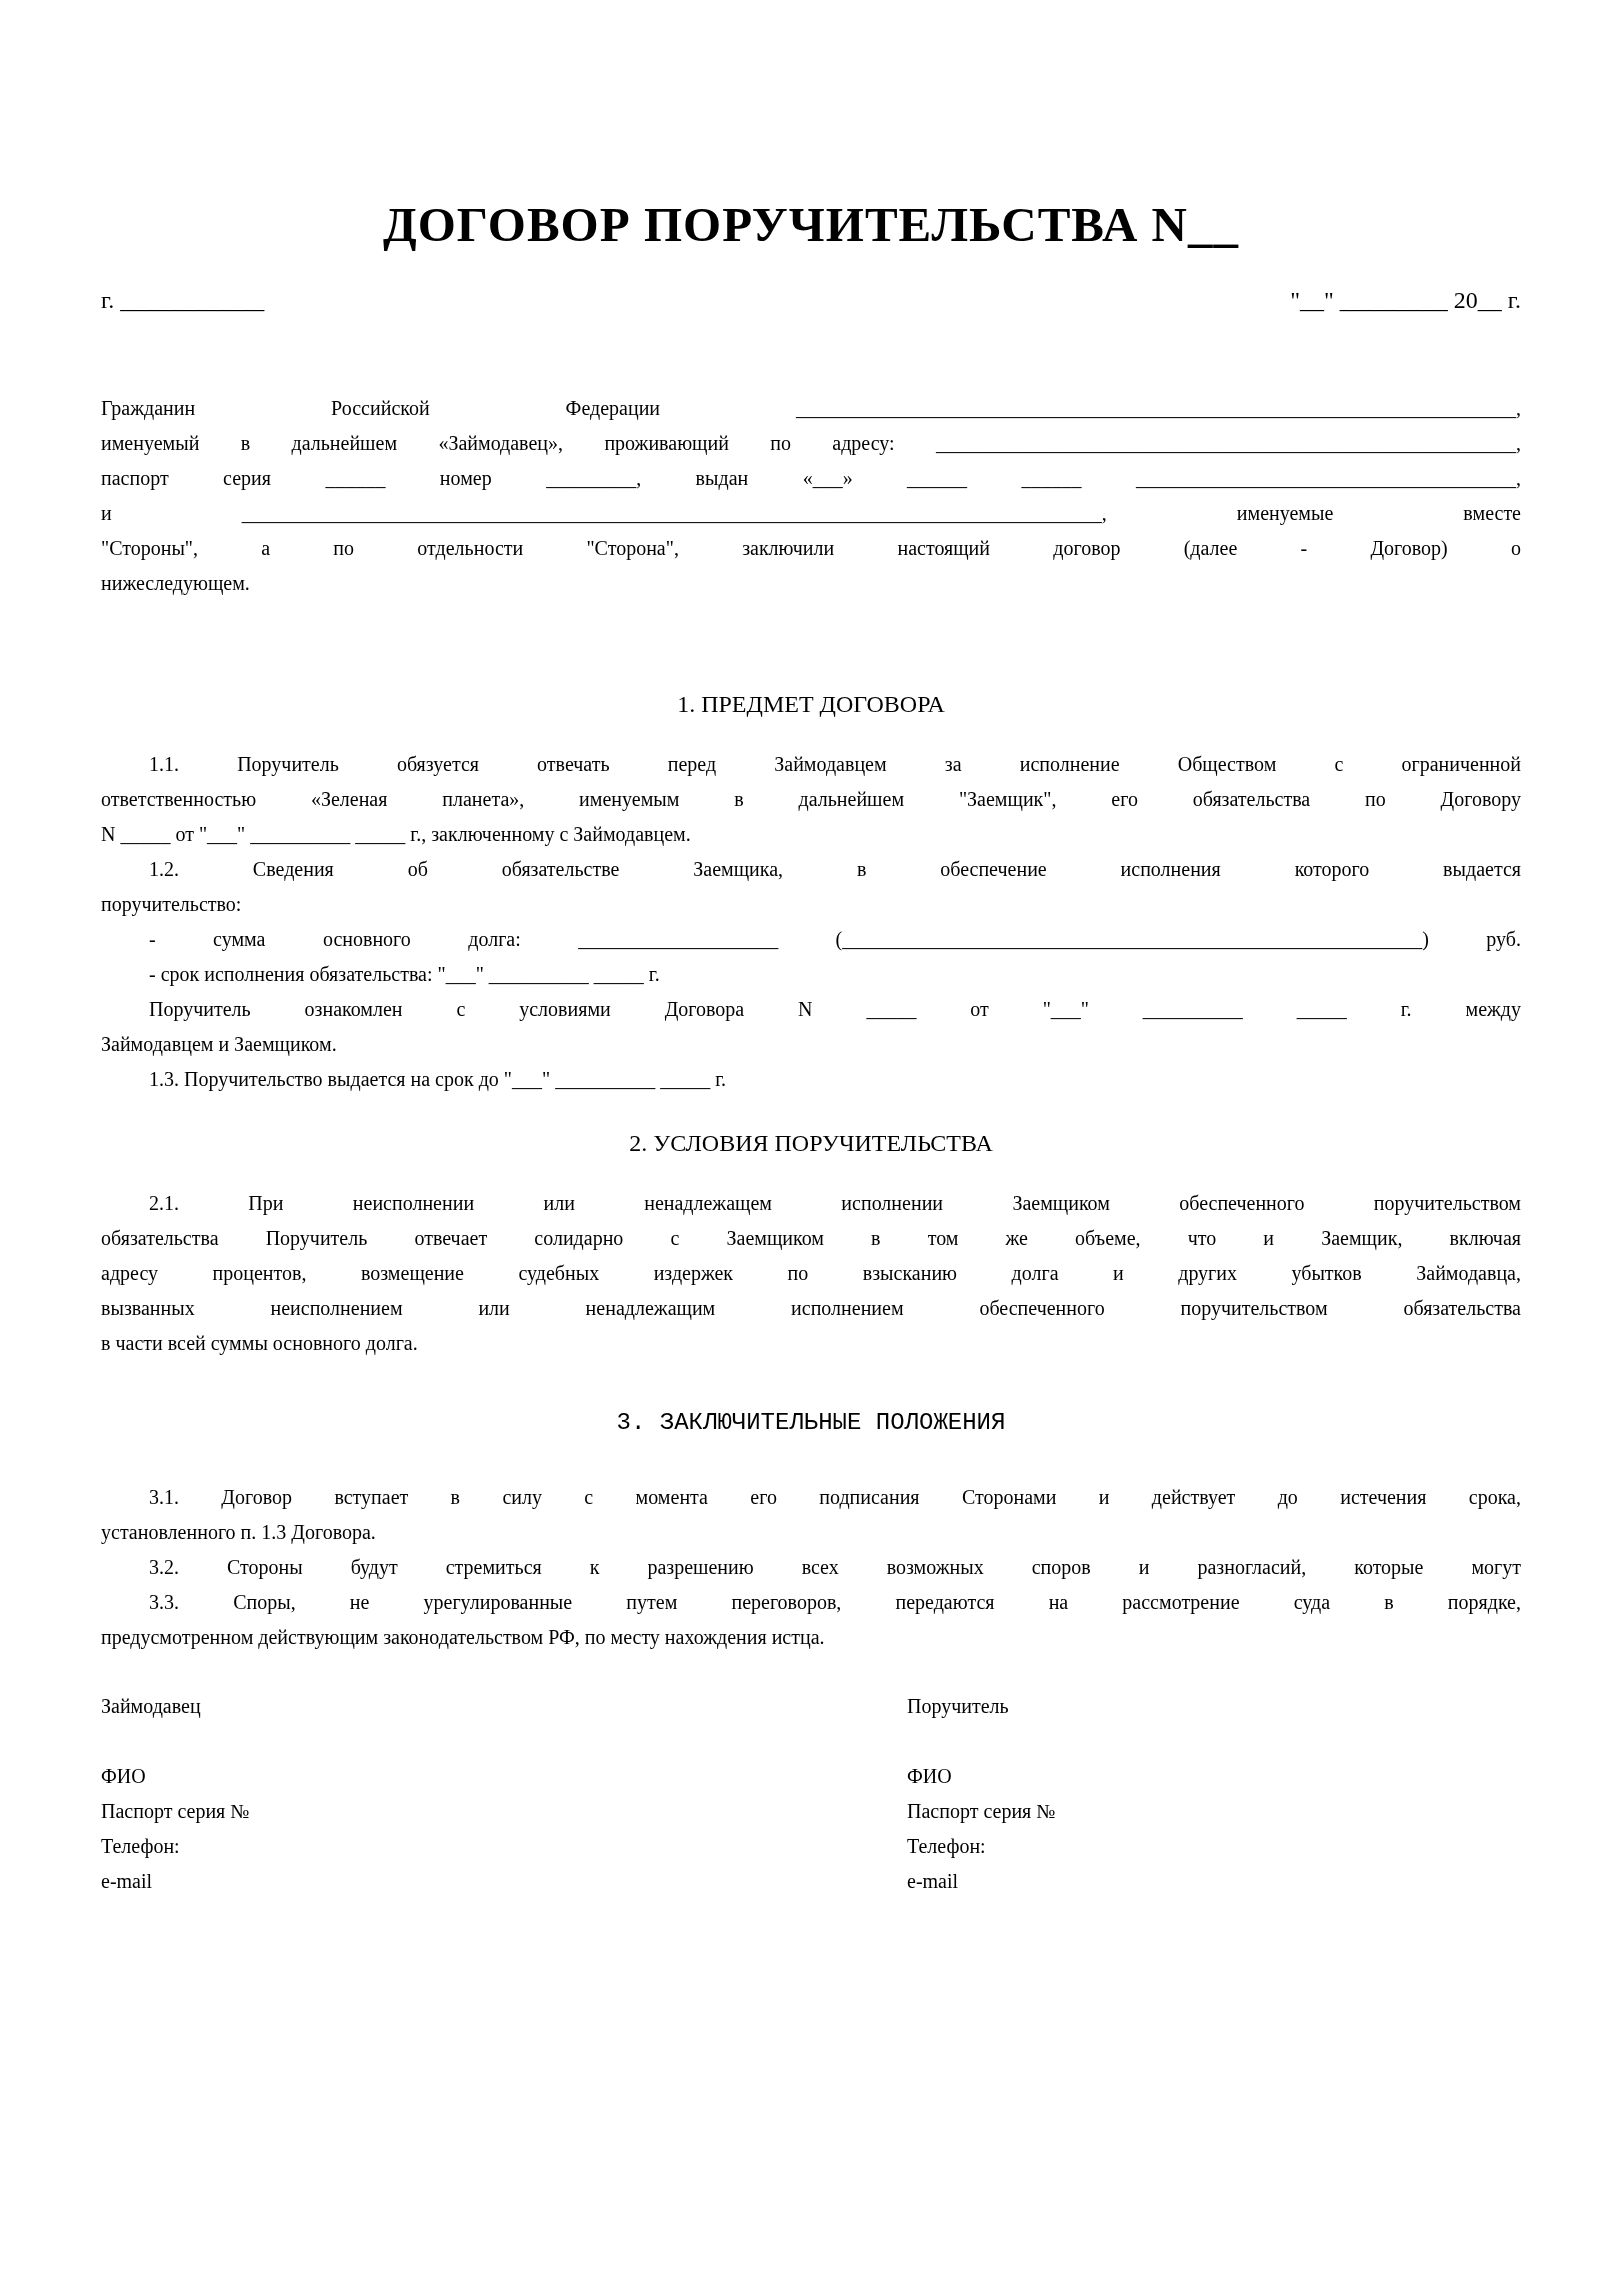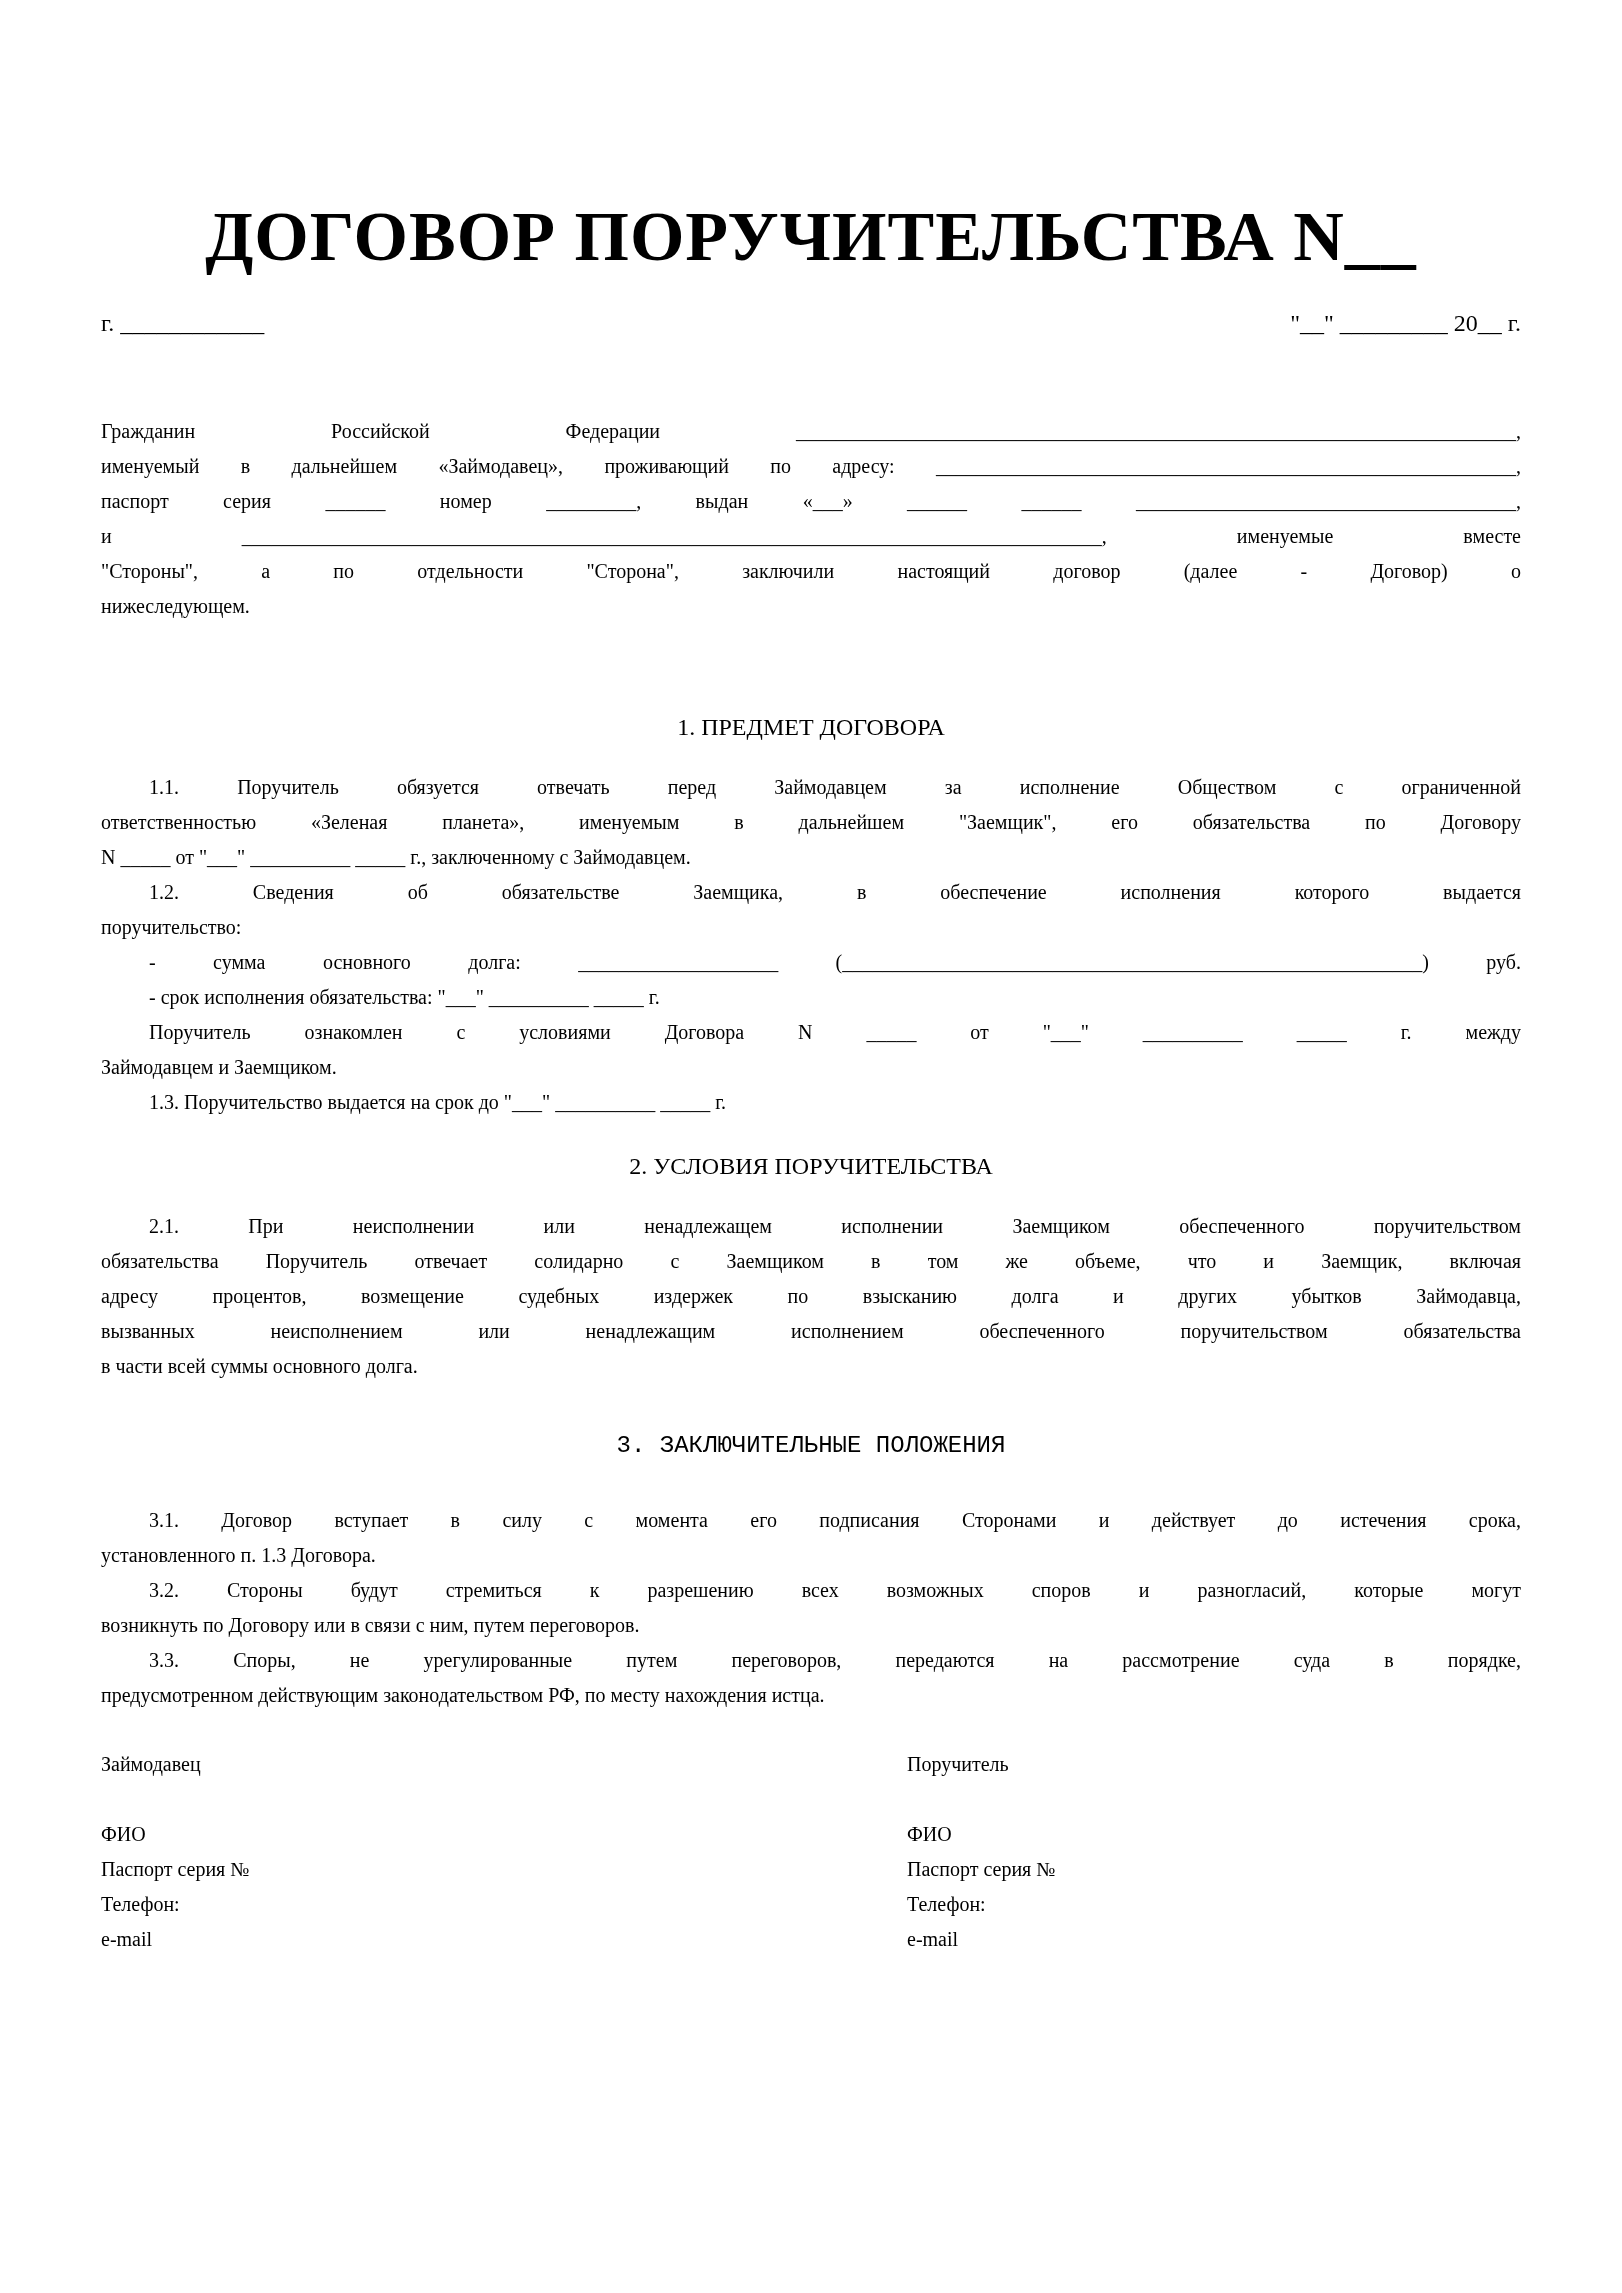--- a/index.html
+++ b/index.html
@@ -9,21 +9,21 @@
     background: #ffffff;
     color: #000000;
     font-family: "Liberation Serif", "DejaVu Serif", serif;
     overflow: hidden;
   }
   .page { padding: 198px 101px 0 101px; }
 
   .title {
     margin: 0;
     text-align: center;
-    font-size: 70px;
+    font-size: 49px;
     line-height: 1.1;
     font-weight: bold;
     letter-spacing: 1px;
   }
 
   .dateline {
     display: flex;
     justify-content: space-between;
     margin-top: 31px;
     font-size: 24px;
@@ -116,21 +116,20 @@
 
   <h2 class="sec sec-3">3. ЗАКЛЮЧИТЕЛЬНЫЕ ПОЛОЖЕНИЯ</h2>
 
   <div class="para">
     <div class="ln jl ind">3.1. Договор вступает в силу с момента его подписания Сторонами и действует до истечения срока,</div>
     <div class="ln">установленного п. 1.3 Договора.</div>
   </div>
 
   <div class="para">
     <div class="ln jl ind">3.2. Стороны будут стремиться к разрешению всех возможных споров и разногласий, которые могут</div>
-    <div class="ln">возникнуть по Договору или в связи с ним, путем переговоров.</div>
   </div>
 
   <div class="para">
     <div class="ln jl ind">3.3. Споры, не урегулированные путем переговоров, передаются на рассмотрение суда в порядке,</div>
     <div class="ln">предусмотренном действующим законодательством РФ, по месту нахождения истца.</div>
   </div>
 
 
   <div class="sig-row">
     <div class="sig-col-left">

